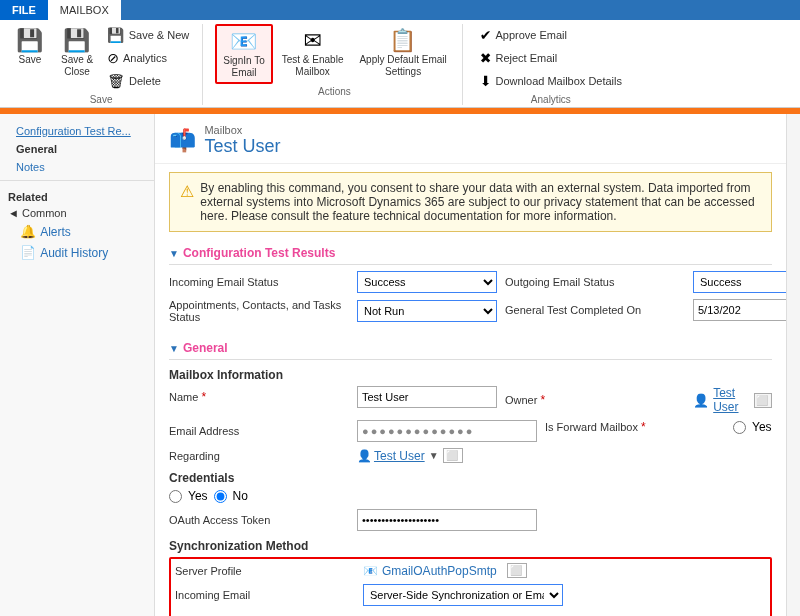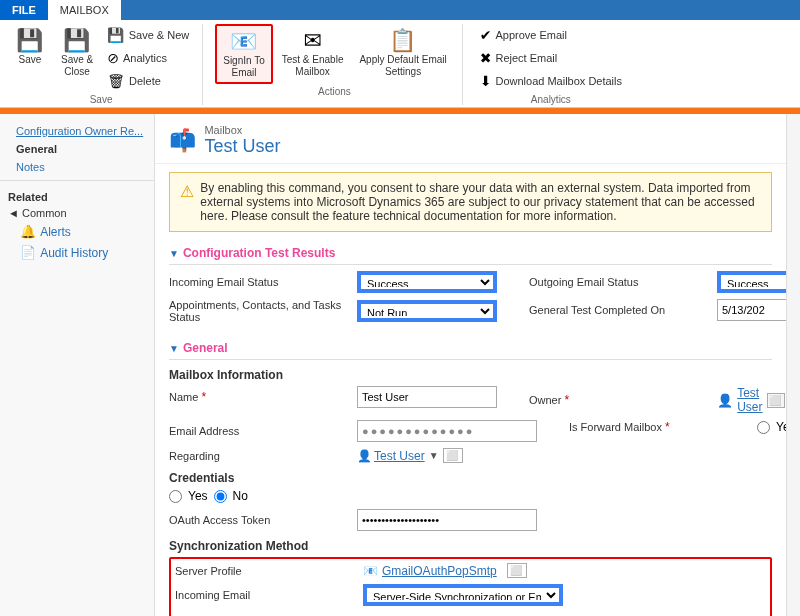--- a/index.html
+++ b/index.html
@@ -59,26 +59,26 @@
     .section-header .title { font-size: 12px; color: #ec4899; font-weight: bold; }
 
     
     .form-row { display: flex; align-items: center; margin-bottom: 6px; gap: 8px; }
     .form-label { width: 180px; font-size: 11px; color: #333; flex-shrink: 0; }
     .form-label .required { color: #c00; }
     .form-value { flex: 1; display: flex; align-items: center; gap: 6px; }
     .form-input { border: 1px solid #aaa; padding: 2px 4px; font-size: 11px; height: 22px; }
     .form-input.w140 { width: 140px; }
     .form-input.w180 { width: 180px; }
-    .form-select { border: 4px solid #3b82f6; padding: 2px 2px; font-size: 11px; height: 22px; background: #fff; }
+    .form-select { border: 1px solid #3b82f6; padding: 2px 2px; font-size: 11px; height: 22px; background: #fff; }
     .form-select.w140 { width: 140px; }
     .form-select.w200 { width: 200px; }
 
     
-    .two-col { display: flex; gap: 32px; }
+    .two-col { display: flex; gap: 8px; }
     .col-left { flex: 1; }
     .col-right { flex: 1; }
 
     
     .radio-group { display: flex; align-items: center; gap: 6px; font-size: 11px; }
     .radio-group input[type=radio] { margin: 0; }
 
     
     .highlighted-box { border: 2px solid #e00; border-radius: 2px; padding: 4px; }
 
@@ -168,21 +168,21 @@
         </div>
       </div>
       <div class="ribbon-group-label">Analytics</div>
     </div>
   </div>
 </div>
 
 <div class="main-area">
 
   <div class="sidebar">
-    <div class="sidebar-item underline">Configuration Owner Re...</div>
+    <div class="sidebar-item underline">Configuration Test Re...</div>
     <div class="sidebar-item active">General</div>
     <div class="sidebar-item">Notes</div>
     <div class="sidebar-divider"></div>
     <div class="sidebar-related">Related</div>
     <div class="sidebar-common">◄ Common</div>
     <div class="sidebar-common-item">
       <span class="ico">🔔</span>
       <span>Alerts</span>
     </div>
     <div class="sidebar-common-item">
@@ -338,21 +338,21 @@
 
       <div class="sub-section-label">Synchronization Method</div>
 
       <div class="highlighted-box">
 
         <div class="form-row">
           <div class="form-label">Server Profile</div>
           <div class="form-value">
             <div class="server-profile">
               <span>📧</span>
-              <span style="color:#2a72b8; text-decoration:underline;">GmailOAuthPopSmtp</span>
+              <span style="color:#2a72b8; ">GmailOAuthPopSmtp</span>
             </div>
             <span style="font-size:10px; border:1px solid #aaa; padding:1px 3px; cursor:pointer; margin-left:4px;">⬜</span>
           </div>
         </div>
 
         <div class="form-row">
           <div class="form-label">Incoming Email</div>
           <div class="form-value">
             <select class="form-select w200">
               <option>Server-Side Synchronization or Email Router</option>

